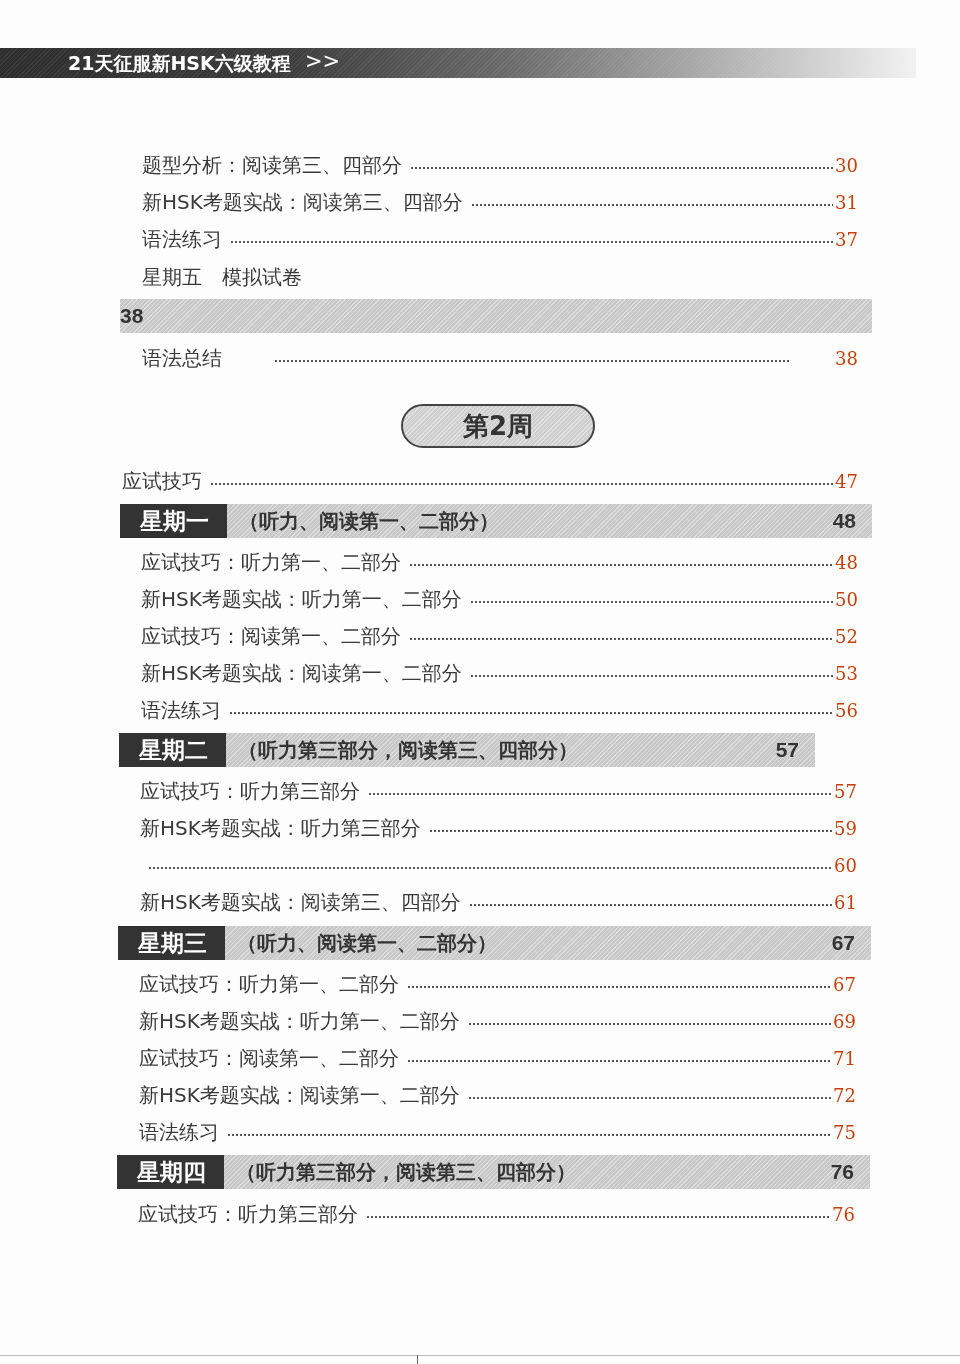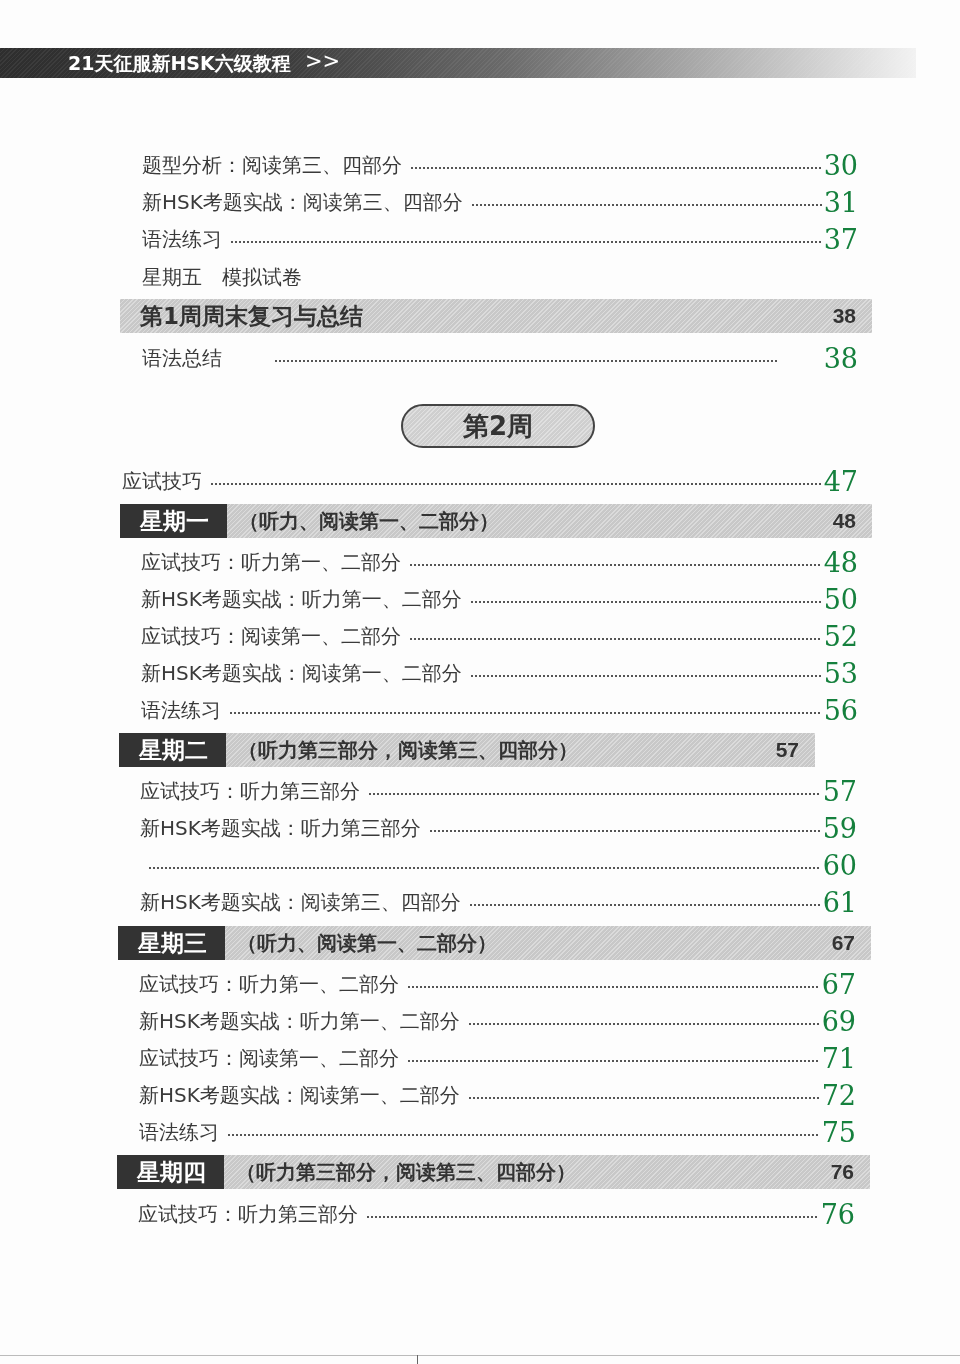--- a/index.html
+++ b/index.html
@@ -29,21 +29,21 @@
     position: absolute; height: 30px; display: flex; align-items: center;
     font-size: 20px; color: #3a3a3a;
   }
   .toc-row .label { white-space: nowrap; }
   .toc-row .dots {
     flex: 1; margin: 0 2px 0 8px; height: 2px; align-self: center;
     background-image: radial-gradient(circle, #555 0.8px, transparent 1px);
     background-size: 4px 2px; background-repeat: repeat-x; margin-top: 6px;
   }
   .toc-row .page {
-    font-family: "DejaVu Serif", "Liberation Serif", serif; font-size: 27px; color: #15803d;
+    font-family: "DejaVu Serif", "Liberation Serif", serif; font-size: 18px; color: #c2410c;
   }
   .section-bar {
     position: absolute; height: 34px; display: flex; align-items: center;
     background-color: #c8c8c8;
     background-image: repeating-linear-gradient(135deg, rgba(255,255,255,0.35) 0 1px, rgba(0,0,0,0) 1px 3px);
   }
   .section-bar .dark {
     background: #333; color: #fff; height: 100%; display: flex; align-items: center;
     padding: 0 18px 0 20px; font-size: 23px; font-weight: bold; text-align: center;
   }
@@ -93,21 +93,20 @@
 <div class="toc-row" style="left:142px; top:224px; width:716px;">
   <span class="label">语法练习</span>
   <span class="dots"></span>
   <span class="page">37</span>
 </div>
 <div class="toc-row" style="left:142px; top:262px; width:716px;">
   <span class="label">星期五　模拟试卷</span>
 </div>
 
 <div class="section-bar" style="left:120px; top:299px; width:752px;">
-  <span class="title">第1周周末复习与总结</span>
   <span class="page">38</span>
 </div>
 <div class="toc-row" style="left:142px; top:343px; width:716px;gap:44px;">
   <span class="label">语法总结</span>
   <span class="dots"></span>
   <span class="page">38</span>
 </div>
 
 <div class="week-pill">第2周</div>
 

